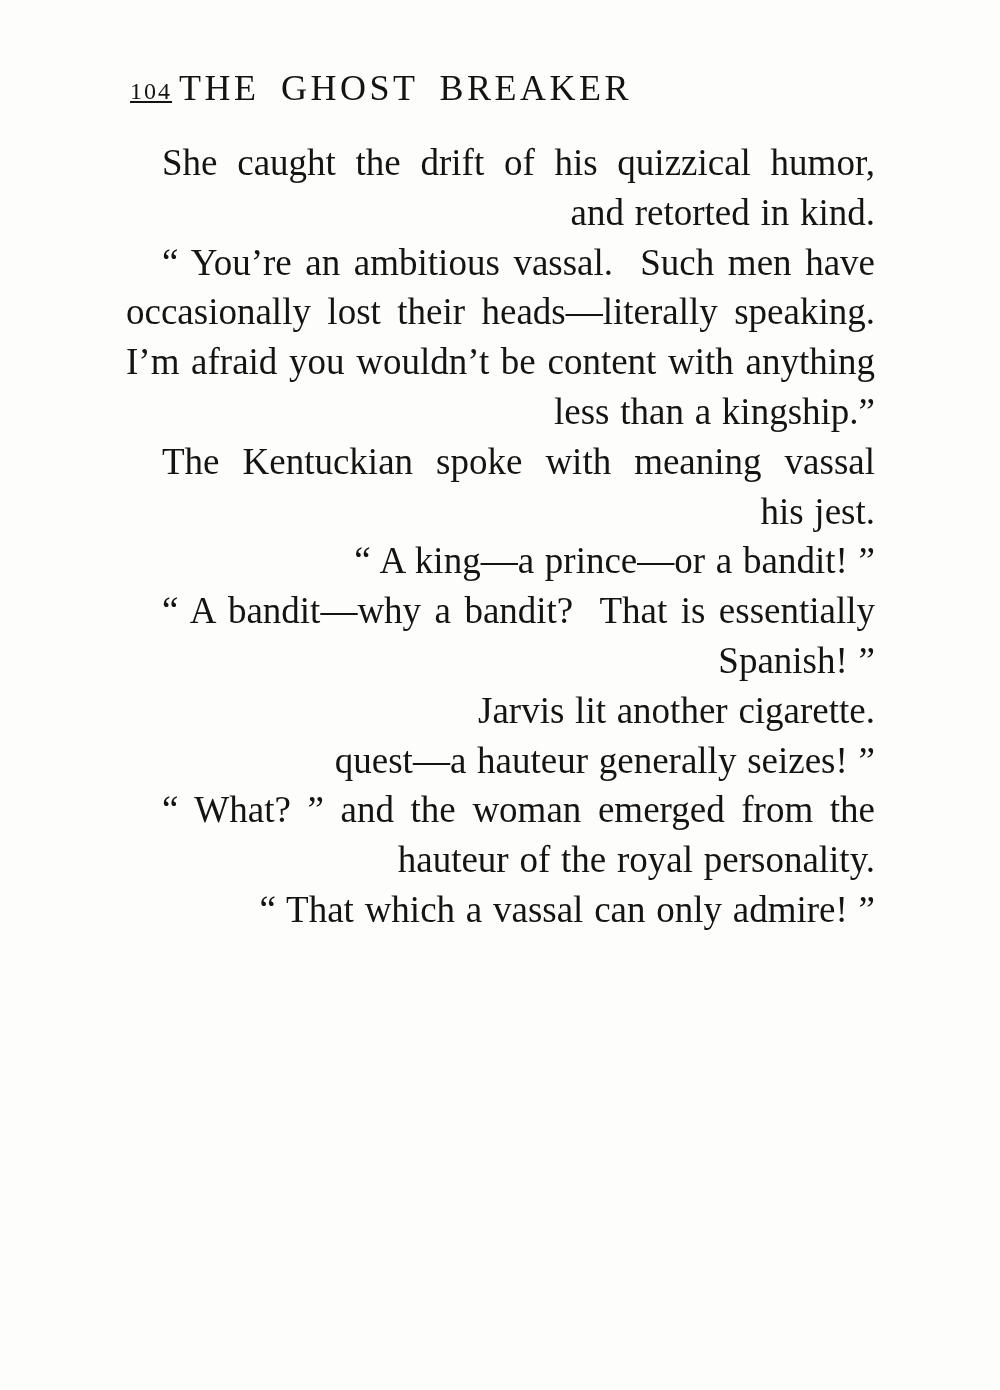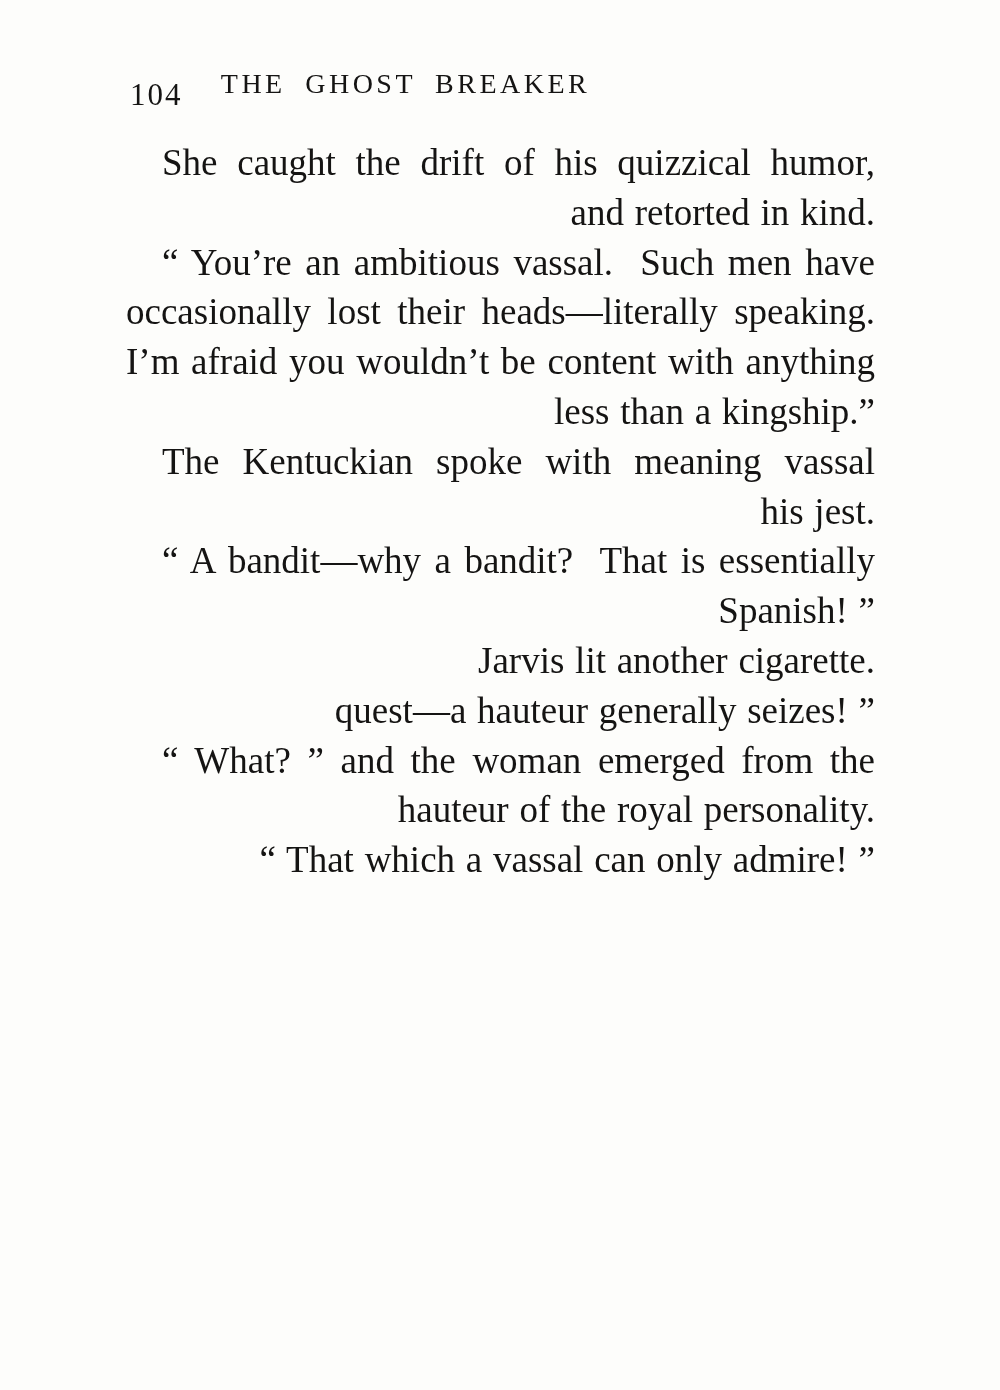--- a/index.html
+++ b/index.html
@@ -25,31 +25,32 @@
     position: absolute;
     top: 70px;
     left: 0;
     width: 1000px;
     height: 46px;
   }
   .page-number {
     position: absolute;
     left: 130px;
     top: 9px;
-    font-size: 31px;
+    font-size: 24px;
     letter-spacing: 2px;
     line-height: 1;
+    text-decoration: underline;
   }
   .running-title {
     position: absolute;
     left: 0;
     top: 0;
     width: 811px;
     text-align: center;
-    font-size: 28px;
+    font-size: 36px;
     letter-spacing: 3.5px;
     word-spacing: 9px;
     line-height: 1;
   }
   .body-text {
     position: absolute;
     top: 138px;
     left: 126px;
     width: 749px;
     font-size: 37px;
@@ -78,20 +79,21 @@
   </div>
   <div class="body-text">
       <div class="line indent justify">She caught the drift of his quizzical humor,</div>
       <div class="line">and retorted in kind.</div>
       <div class="line indent justify">“ You’re an ambitious vassal.&nbsp; Such men have</div>
       <div class="line justify">occasionally lost their heads—literally speaking.</div>
       <div class="line justify">I’m afraid you wouldn’t be content with anything</div>
       <div class="line">less than a kingship.”</div>
       <div class="line indent justify">The Kentuckian spoke with meaning vassal</div>
       <div class="line">his jest.</div>
+      <div class="line indent">“ A king—a prince—or a bandit! ”</div>
       <div class="line indent justify">“ A bandit—why a bandit?&nbsp; That is essentially</div>
       <div class="line">Spanish! ”</div>
       <div class="line indent">Jarvis lit another cigarette.</div>
       <div class="line">quest—a hauteur generally seizes! ”</div>
       <div class="line indent justify">“ What? ” and the woman emerged from the</div>
       <div class="line">hauteur of the royal personality.</div>
       <div class="line indent">“ That which a vassal can only admire! ”</div>
     </div>
 </div>
 

